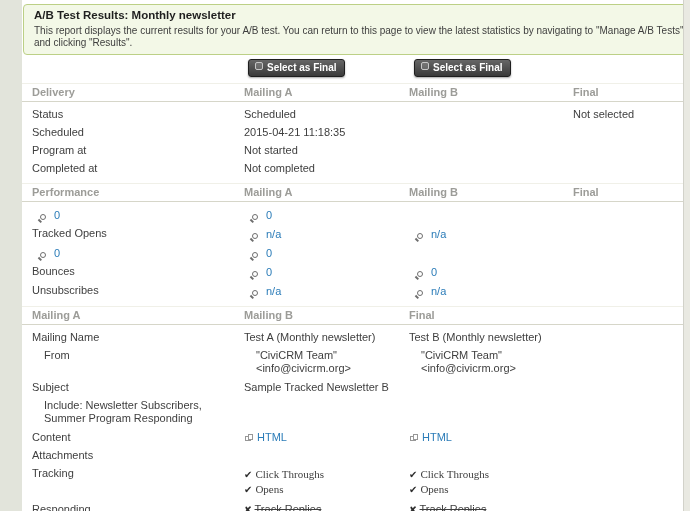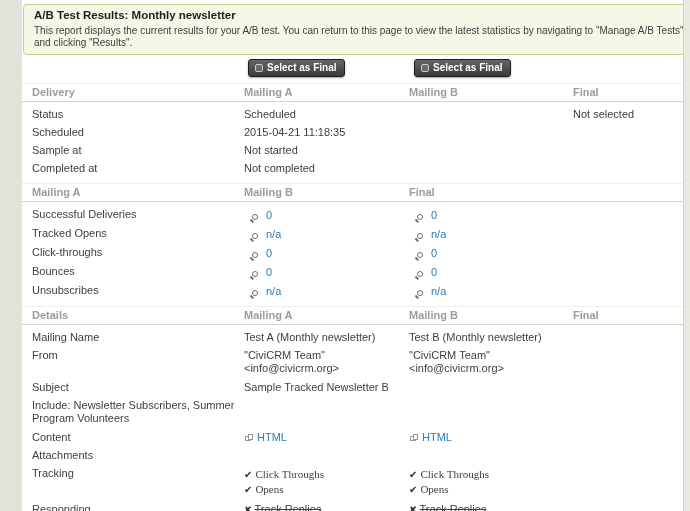--- a/index.html
+++ b/index.html
@@ -25,21 +25,21 @@
     border-radius:4px;
     padding:4px 10px 5px 10px;
   }
   .help-title { font-size:11.5px; font-weight:bold; color:#1f1f1f; line-height:13px; }
   .help-desc  { font-size:10px; color:#3e3e3e; line-height:12px; margin-top:3px; }
 
   
   .buttons-row { position:relative; height:18px; margin-top:4px; }
   .crm-button {
     position:absolute; top:0;
-    display:inline-flex; align-items:center; gap:4px;
+    display:inline-flex; align-items:flex-start; gap:4px;
     background:linear-gradient(#666666,#3a3a3a);
     color:#fff; font-size:10px; font-weight:bold; font-family:inherit;
     padding:2px 8px 3px 6px;
     border:1px solid #1e1e1e; border-radius:3px;
     box-shadow:0 1px 2px rgba(0,0,0,.35);
     cursor:pointer; white-space:nowrap;
   }
   .btn-a { left:226px; }
   .btn-b { left:392px; }
   .btn-badge {
@@ -57,21 +57,21 @@
   .sec-header {
     font-size:11px; font-weight:bold; color:#9c9c98;
     padding:2px 0 3px 0;
     border-top:1px solid #f0f0e8;
     border-bottom:1px solid #d6d6c9;
     margin-bottom:3px;
   }
   .sec-header > div:first-child, .row > div:first-child { padding-left:10px; }
   .row { font-size:11px; color:#3e3e3e; padding:3px 0; }
   .cell { line-height:12px; }
-  .ml .cell { line-height:13px; }
+  .ml .cell { line-height:13px;margin-left:12px; }
   .label { color:#3e3e3e; }
   .bold { font-weight:normal; }
 
   a.val-link { color:#2b7cb8; text-decoration:none; cursor:pointer; }
 
   
   .mag {
     position:relative; display:inline-block;
     width:6px; height:6px;
     border:1.3px solid #6e6e6e; border-radius:50%;
@@ -139,81 +139,79 @@
       <div class="cell"></div>
       <div class="cell">Not selected</div>
     </div>
     <div class="row">
       <div class="cell label">Scheduled</div>
       <div class="cell">2015-04-21 11:18:35</div>
       <div class="cell"></div>
       <div class="cell"></div>
     </div>
     <div class="row">
-      <div class="cell label">Sample at</div>
+      <div class="cell label">Program at</div>
       <div class="cell">Not started</div>
       <div class="cell"></div>
       <div class="cell"></div>
     </div>
     <div class="row">
       <div class="cell label">Completed at</div>
       <div class="cell">Not completed</div>
       <div class="cell"></div>
+      <div class="cell"></div>
+    </div>
+  </div>
+
+  <div class="section">
+    <div class="sec-header">
+      <div>Performance</div>
+      <div>Mailing A</div>
+      <div>Mailing B</div>
+      <div>Final</div>
+    </div>
+
+    <div class="row">
+      <div class="cell perf-cell"><span class="mag"></span><a class="val-link">0</a></div>
+      <div class="cell perf-cell"><span class="mag"></span><a class="val-link">0</a></div>
+      <div class="cell"></div>
+    </div>
+    <div class="row">
+      <div class="cell label">Tracked Opens</div>
+      <div class="cell perf-cell"><span class="mag"></span><a class="val-link">n/a</a></div>
+      <div class="cell perf-cell"><span class="mag"></span><a class="val-link">n/a</a></div>
+      <div class="cell"></div>
+    </div>
+    <div class="row">
+      <div class="cell perf-cell"><span class="mag"></span><a class="val-link">0</a></div>
+      <div class="cell perf-cell"><span class="mag"></span><a class="val-link">0</a></div>
+      <div class="cell"></div>
+    </div>
+    <div class="row">
+      <div class="cell label">Bounces</div>
+      <div class="cell perf-cell"><span class="mag"></span><a class="val-link">0</a></div>
+      <div class="cell perf-cell"><span class="mag"></span><a class="val-link">0</a></div>
+      <div class="cell"></div>
+    </div>
+    <div class="row">
+      <div class="cell label">Unsubscribes</div>
+      <div class="cell perf-cell"><span class="mag"></span><a class="val-link">n/a</a></div>
+      <div class="cell perf-cell"><span class="mag"></span><a class="val-link">n/a</a></div>
       <div class="cell"></div>
     </div>
   </div>
 
   <div class="section">
     <div class="sec-header">
       <div>Mailing A</div>
       <div>Mailing B</div>
       <div>Final</div>
     </div>
 
     <div class="row">
-      <div class="cell label">Successful Deliveries</div>
-      <div class="cell perf-cell"><span class="mag"></span><a class="val-link">0</a></div>
-      <div class="cell perf-cell"><span class="mag"></span><a class="val-link">0</a></div>
-      <div class="cell"></div>
-    </div>
-    <div class="row">
-      <div class="cell label">Tracked Opens</div>
-      <div class="cell perf-cell"><span class="mag"></span><a class="val-link">n/a</a></div>
-      <div class="cell perf-cell"><span class="mag"></span><a class="val-link">n/a</a></div>
-      <div class="cell"></div>
-    </div>
-    <div class="row">
-      <div class="cell label">Click-throughs</div>
-      <div class="cell perf-cell"><span class="mag"></span><a class="val-link">0</a></div>
-      <div class="cell perf-cell"><span class="mag"></span><a class="val-link">0</a></div>
-      <div class="cell"></div>
-    </div>
-    <div class="row">
-      <div class="cell label">Bounces</div>
-      <div class="cell perf-cell"><span class="mag"></span><a class="val-link">0</a></div>
-      <div class="cell perf-cell"><span class="mag"></span><a class="val-link">0</a></div>
-      <div class="cell"></div>
-    </div>
-    <div class="row">
-      <div class="cell label">Unsubscribes</div>
-      <div class="cell perf-cell"><span class="mag"></span><a class="val-link">n/a</a></div>
-      <div class="cell perf-cell"><span class="mag"></span><a class="val-link">n/a</a></div>
-      <div class="cell"></div>
-    </div>
-  </div>
-
-  <div class="section">
-    <div class="sec-header">
-      <div>Details</div>
-      <div>Mailing A</div>
-      <div>Mailing B</div>
-      <div>Final</div>
-    </div>
-
-    <div class="row">
       <div class="cell label">Mailing Name</div>
       <div class="cell">Test A (Monthly newsletter)</div>
       <div class="cell">Test B (Monthly newsletter)</div>
       <div class="cell"></div>
     </div>
 
     <div class="row ml">
       <div class="cell label">From</div>
       <div class="cell">
         <div>"CiviCRM Team"</div>
@@ -226,21 +224,21 @@
       <div class="cell"></div>
     </div>
 
     <div class="row">
       <div class="cell label">Subject</div>
       <div class="cell">Sample Tracked Newsletter B</div>
       <div class="cell"></div>
     </div>
 
     <div class="row ml">
-      <div class="cell"><span class="bold">Include:</span><span> Newsletter Subscribers, Summer Program Volunteers</span></div>
+      <div class="cell"><span class="bold">Include:</span><span> Newsletter Subscribers, Summer Program Responding</span></div>
       <div class="cell"></div>
       <div class="cell"></div>
     </div>
 
     <div class="row">
       <div class="cell label">Content</div>
       <div class="cell"><span class="popup"></span><a class="val-link">HTML</a></div>
       <div class="cell"><span class="popup"></span><a class="val-link">HTML</a></div>
       <div class="cell"></div>
     </div>

